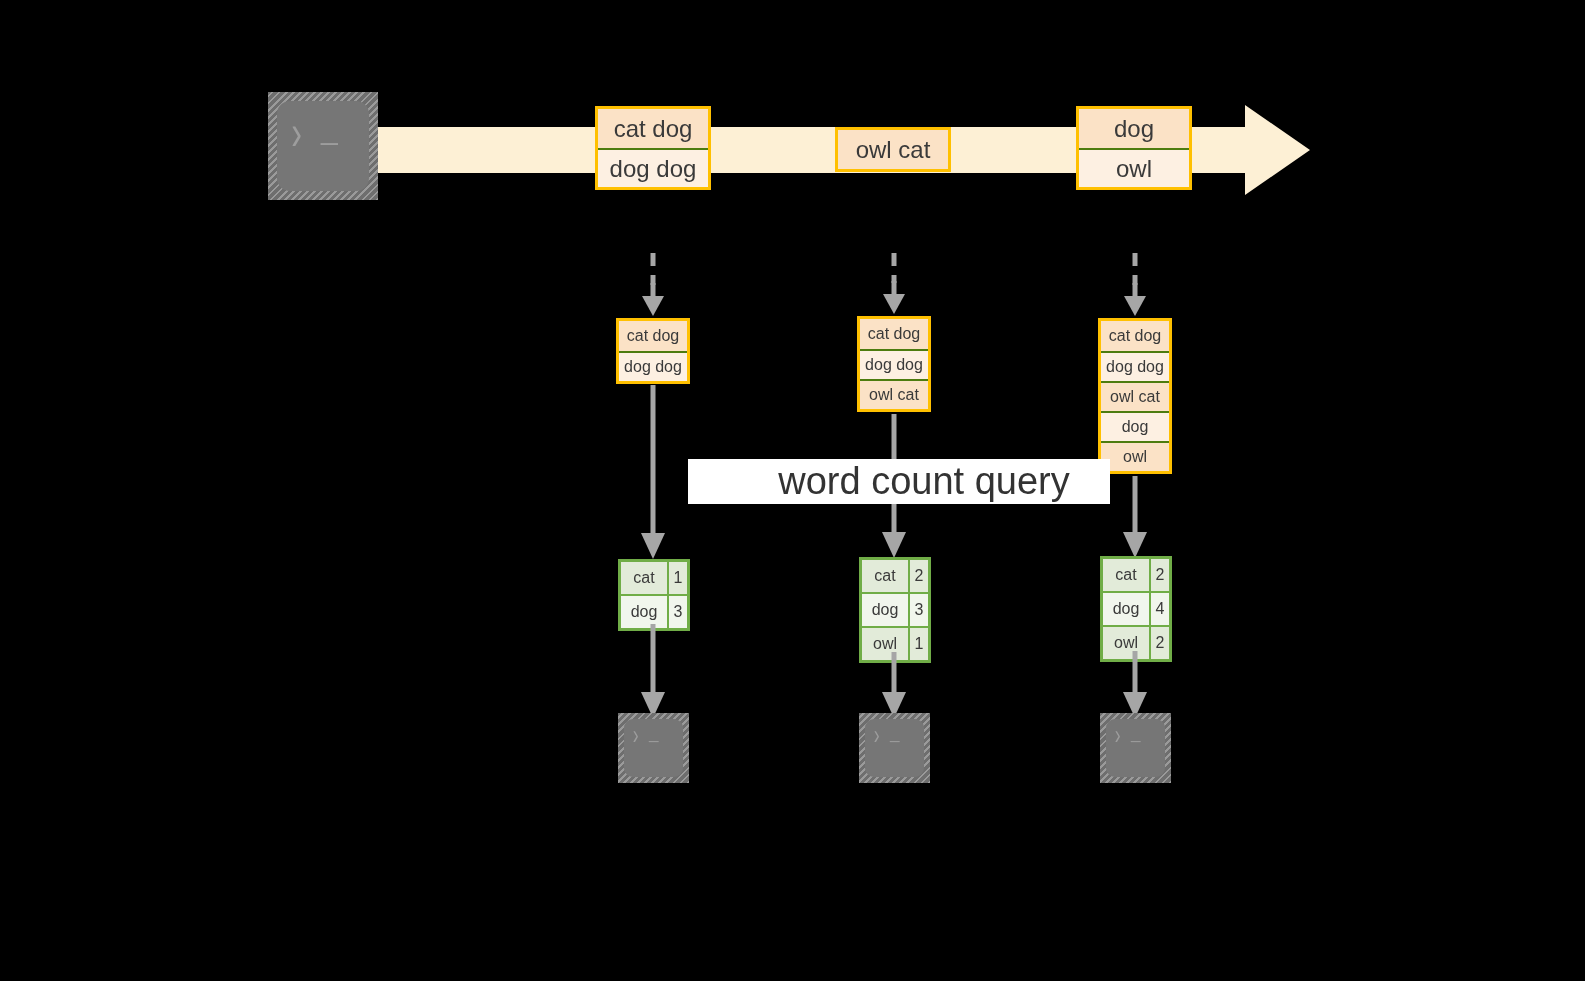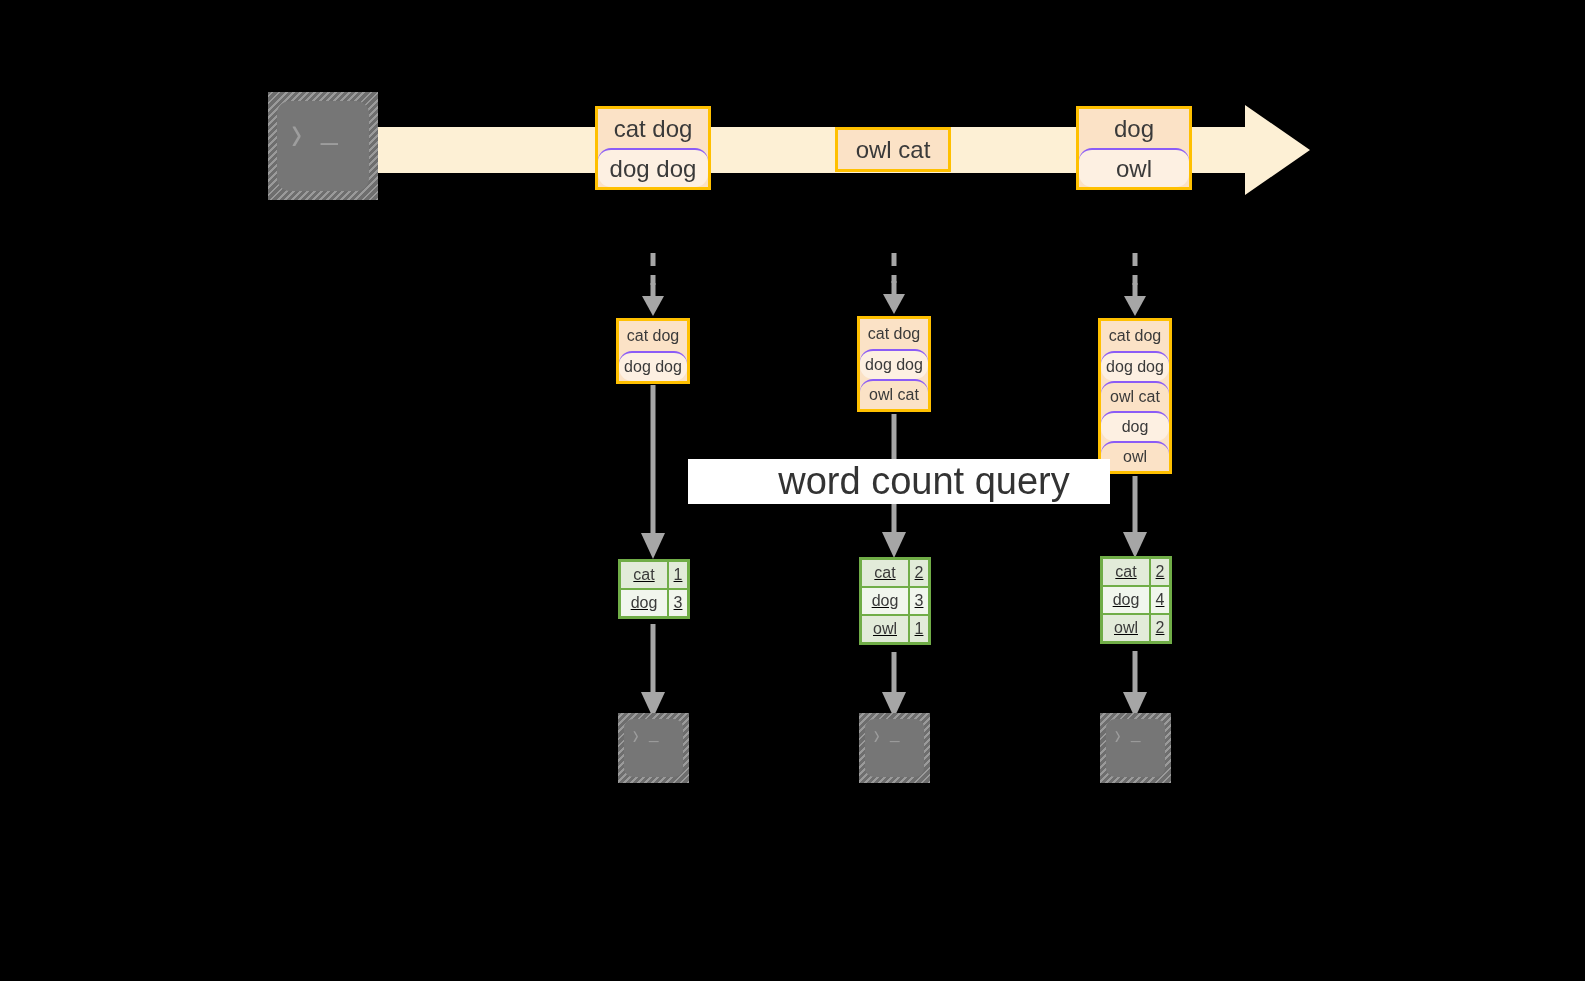--- a/index.html
+++ b/index.html
@@ -87,21 +87,21 @@
   .rec-row {
     box-sizing: border-box;
     display: flex;
     align-items: center;
     justify-content: center;
     color: #3a3a3a;
     white-space: nowrap;
   }
   .rec-row.dark  { background: #fbe2c6; }
   .rec-row.light { background: #fdf0e2; }
-  .rec-row + .rec-row { border-top: 2px solid #8b5cf6; border-radius: 13px; }
+  .rec-row + .rec-row { border-top: 2px solid #4d7c0f; }
 
   
   .rec.big { }
   .rec.big .rec-row {
     height: 39px;
     font-size: 24px;
   }
 
   
   .rec.mini .rec-row {
@@ -113,22 +113,21 @@
   .tbl {
     position: absolute;
     box-sizing: border-box;
     border: 3px solid #70ad47;
     display: flex;
     flex-direction: column;
     background: #e2ebd9;
   }
   .tbl-row {
     display: flex;
-    height: 26px;
-    text-decoration: underline;
+    height: 32px;
   }
   .tbl-row + .tbl-row { border-top: 2px solid #70ad47; }
   .tbl-cell {
     box-sizing: border-box;
     display: flex;
     align-items: center;
     justify-content: center;
     color: #3a3a3a;
     font-size: 16px;
     white-space: nowrap;

